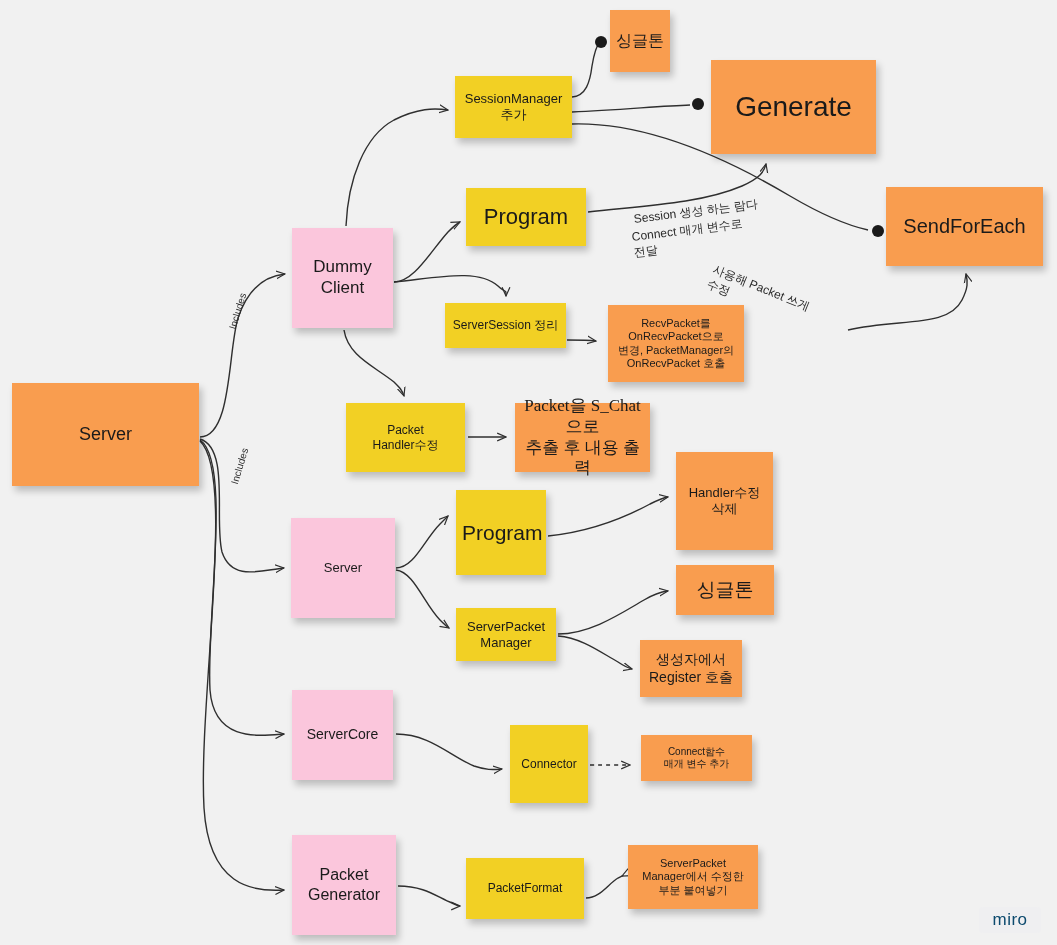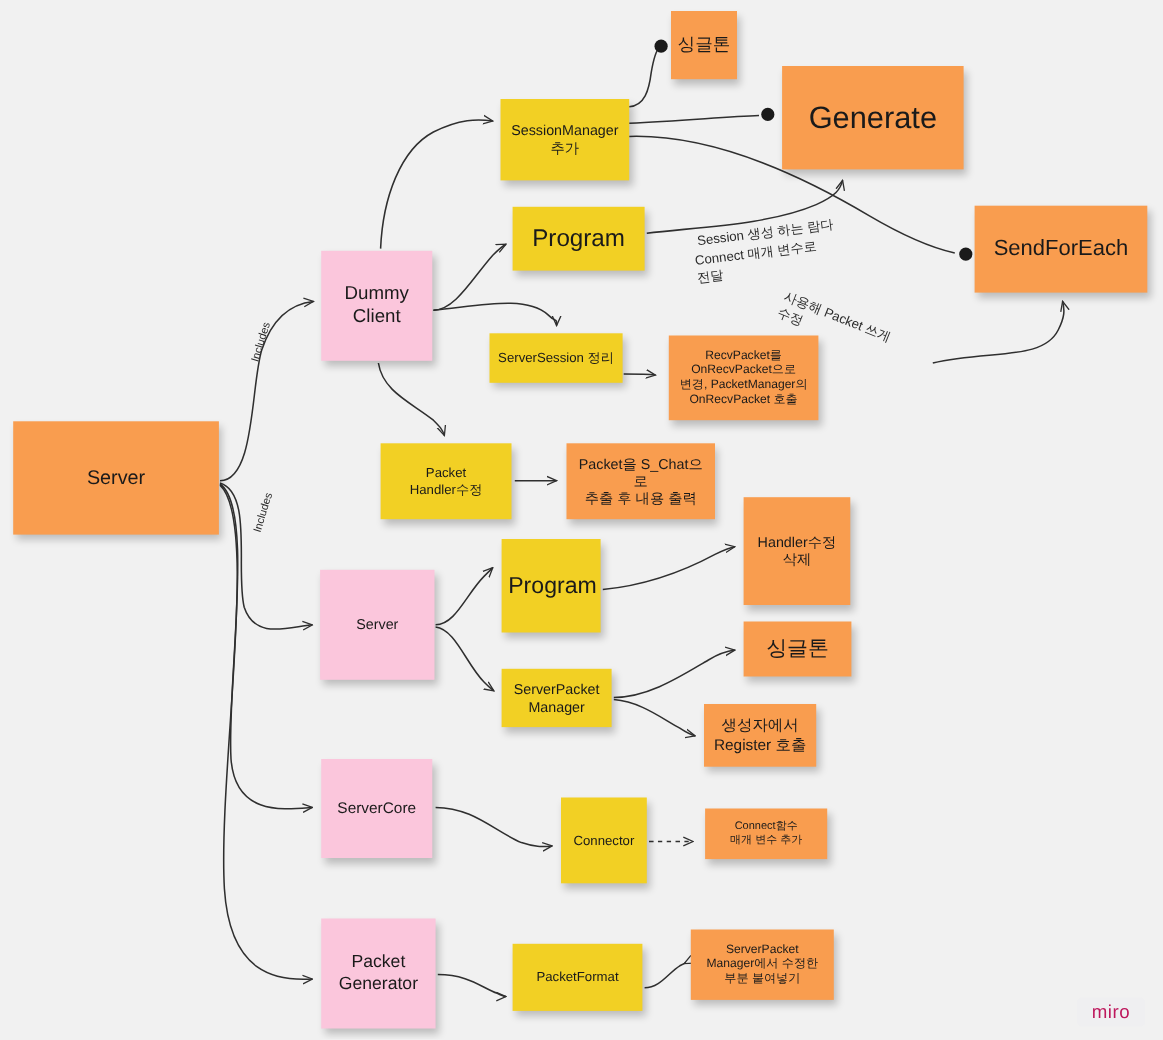--- a/index.html
+++ b/index.html
@@ -47,21 +47,21 @@
     line-height: 1.3;
   }
   #miro-watermark {
     position: absolute;
     right: 16px;
     bottom: 12px;
     width: 62px;
     height: 26px;
     background: #efeff1;
     border-radius: 4px;
-    color: #be185d;
+    color: #0c4a6e;
     font-size: 17px;
     letter-spacing: 0.5px;
     display: flex;
     align-items: center;
     justify-content: center;
     font-family: "Liberation Sans", "DejaVu Sans", sans-serif;
   }
 </style>
 </head>
 <body>
@@ -130,39 +130,39 @@
   </svg>
 
   <div id="notes-layer">
       <div class="note" style="left: 12px; top: 383px; width: 187px; height: 103px; background: rgb(249, 157, 79); font-size: 18px;"><span>Server</span></div>
       <div class="note" style="left: 292px; top: 228px; width: 101px; height: 100px; background: rgb(251, 198, 220); font-size: 17px; align-items: center;"><span>Dummy
 Client</span></div>
       <div class="note" style="left: 291px; top: 518px; width: 104px; height: 100px; background: rgb(251, 198, 220); font-size: 13px;"><span>Server</span></div>
       <div class="note" style="left: 292px; top: 690px; width: 101px; height: 90px; background: rgb(251, 198, 220); font-size: 14px;"><span>ServerCore</span></div>
       <div class="note" style="left: 292px; top: 835px; width: 104px; height: 100px; background: rgb(251, 198, 220); font-size: 16px;"><span>Packet
 Generator</span></div>
-      <div class="note" style="left: 455px; top: 76px; width: 117px; height: 74px; background: rgb(242, 208, 36); font-size: 13px; margin-top: 14px;"><span>SessionManager
+      <div class="note" style="left: 455px; top: 76px; width: 117px; height: 62px; background: rgb(242, 208, 36); font-size: 13px;"><span>SessionManager
 추가</span></div>
       <div class="note" style="left: 466px; top: 188px; width: 120px; height: 58px; background: rgb(242, 208, 36); font-size: 22px;"><span>Program</span></div>
       <div class="note" style="left: 445px; top: 303px; width: 121px; height: 45px; background: rgb(242, 208, 36); font-size: 12px;"><span>ServerSession 정리</span></div>
       <div class="note" style="left: 346px; top: 403px; width: 119px; height: 69px; background: rgb(242, 208, 36); font-size: 12px;"><span>Packet
 Handler수정</span></div>
       <div class="note" style="left: 456px; top: 490px; width: 90px; height: 85px; background: rgb(242, 208, 36); font-size: 21px;"><span>Program</span></div>
       <div class="note" style="left: 456px; top: 608px; width: 100px; height: 53px; background: rgb(242, 208, 36); font-size: 13px;"><span>ServerPacket
 Manager</span></div>
       <div class="note" style="left: 510px; top: 725px; width: 78px; height: 78px; background: rgb(242, 208, 36); font-size: 12px;"><span>Connector</span></div>
       <div class="note" style="left: 466px; top: 858px; width: 118px; height: 61px; background: rgb(242, 208, 36); font-size: 12px; align-items: center;"><span>PacketFormat</span></div>
       <div class="note" style="left: 610px; top: 10px; width: 60px; height: 62px; background: rgb(249, 157, 79); font-size: 16px;"><span>싱글톤</span></div>
       <div class="note" style="left: 711px; top: 60px; width: 165px; height: 94px; background: rgb(249, 157, 79); font-size: 28px;"><span>Generate</span></div>
       <div class="note" style="left: 886px; top: 187px; width: 157px; height: 79px; background: rgb(249, 157, 79); font-size: 20px;"><span>SendForEach</span></div>
       <div class="note" style="left: 608px; top: 305px; width: 136px; height: 77px; background: rgb(249, 157, 79); font-size: 11px; text-align: center;"><span>RecvPacket를
 OnRecvPacket으로
 변경, PacketManager의
 OnRecvPacket 호출</span></div>
-      <div class="note" style="left: 515px; top: 403px; width: 135px; height: 69px; background: rgb(249, 157, 79); font-size: 13px;"><span>Packet을 S_Chat으로
+      <div class="note" style="left: 515px; top: 403px; width: 135px; height: 69px; background: rgb(249, 157, 79); font-size: 17px; font-family: Liberation Serif, serif;"><span>Packet을 S_Chat으로
 추출 후 내용 출력</span></div>
       <div class="note" style="left: 676px; top: 452px; width: 97px; height: 98px; background: rgb(249, 157, 79); font-size: 13px;"><span>Handler수정
 삭제</span></div>
       <div class="note" style="left: 676px; top: 565px; width: 98px; height: 50px; background: rgb(249, 157, 79); font-size: 19px;"><span>싱글톤</span></div>
       <div class="note" style="left: 640px; top: 640px; width: 102px; height: 57px; background: rgb(249, 157, 79); font-size: 14px;"><span>생성자에서
 Register 호출</span></div>
       <div class="note" style="left: 641px; top: 735px; width: 111px; height: 46px; background: rgb(249, 157, 79); font-size: 10px;"><span>Connect함수
 매개 변수 추가</span></div>
       <div class="note" style="left: 628px; top: 845px; width: 130px; height: 64px; background: rgb(249, 157, 79); font-size: 11px;"><span>ServerPacket
 Manager에서 수정한

